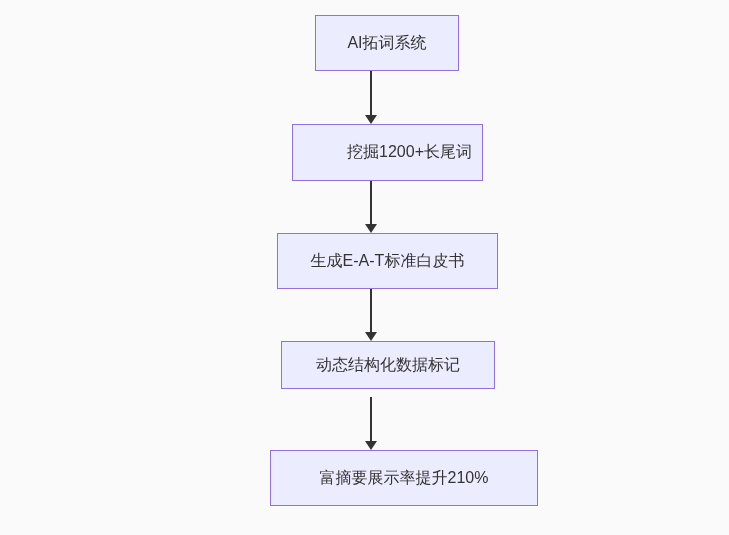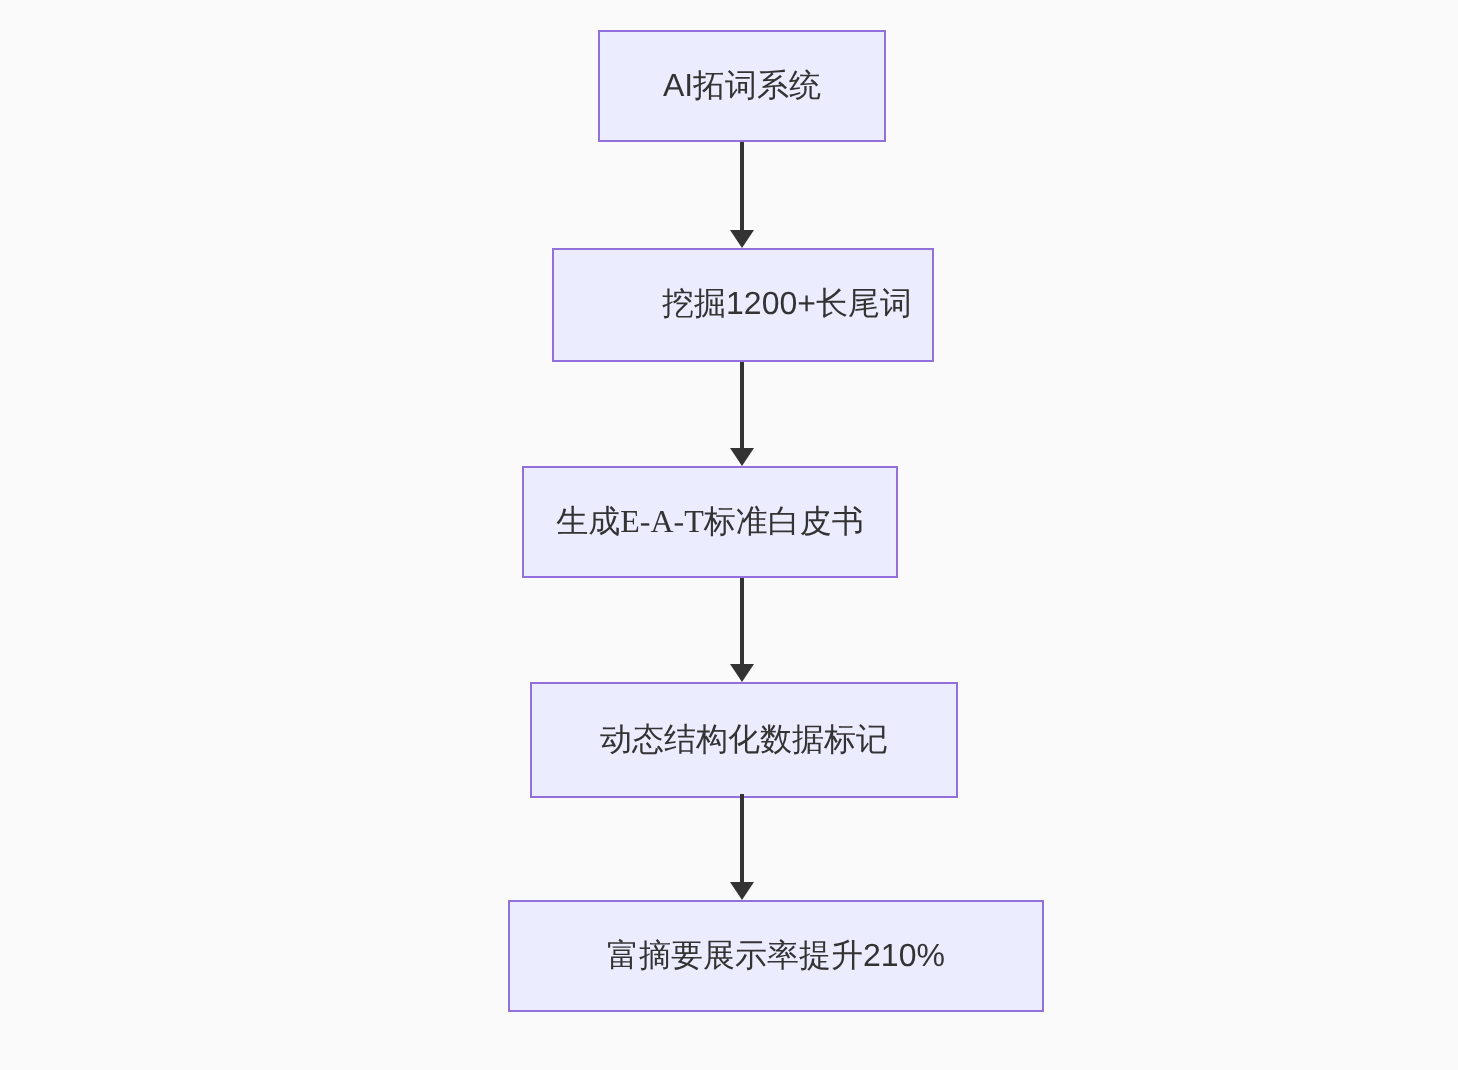--- a/index.html
+++ b/index.html
@@ -25,20 +25,21 @@
     position: absolute;
     background: var(--node-fill);
     border: 1.5px solid var(--node-border);
     color: var(--text-color);
     font-size: 16px;
     display: flex;
     align-items: center;
     justify-content: center;
     text-align: center;
     white-space: nowrap;
+    margin-left: 16px;
   }
   .edge {
     position: absolute;
     width: 14px;
     margin-left: -7px; 
   }
   .edge .line {
     position: absolute;
     left: 50%;
     top: 0;
@@ -53,22 +54,22 @@
     margin-left: -6px;
     width: 0;
     height: 0;
     border-left: 6px solid transparent;
     border-right: 6px solid transparent;
     border-top: 9px solid var(--arrow-color);
   }
   
   #n1 { left: 299px; top: 15px;  width: 144px; height: 56px; }
   #n2 { left: 276px; top: 124px; width: 191px; height: 57px; padding-left: 44px; }
-  #n3 { left: 261px; top: 233px; width: 188px; height: 56px; font-family: Liberation Serif, serif; }
-  #n4 { left: 265px; top: 341px; width: 214px; height: 58px; }
+  #n3 { left: 261px; top: 233px; width: 221px; height: 56px; }
+  #n4 { left: 265px; top: 341px; width: 214px; height: 48px; }
   #n5 { left: 254px; top: 450px; width: 268px; height: 56px; }
   
   #e1 { left: 371px; top: 71px;  height: 53px; }
   #e2 { left: 371px; top: 181px; height: 52px; }
   #e3 { left: 371px; top: 289px; height: 52px; }
   #e4 { left: 371px; top: 397px; height: 53px; }
   .edge .line { height: calc(100% - 8px); }
 </style>
 </head>
 <body>

